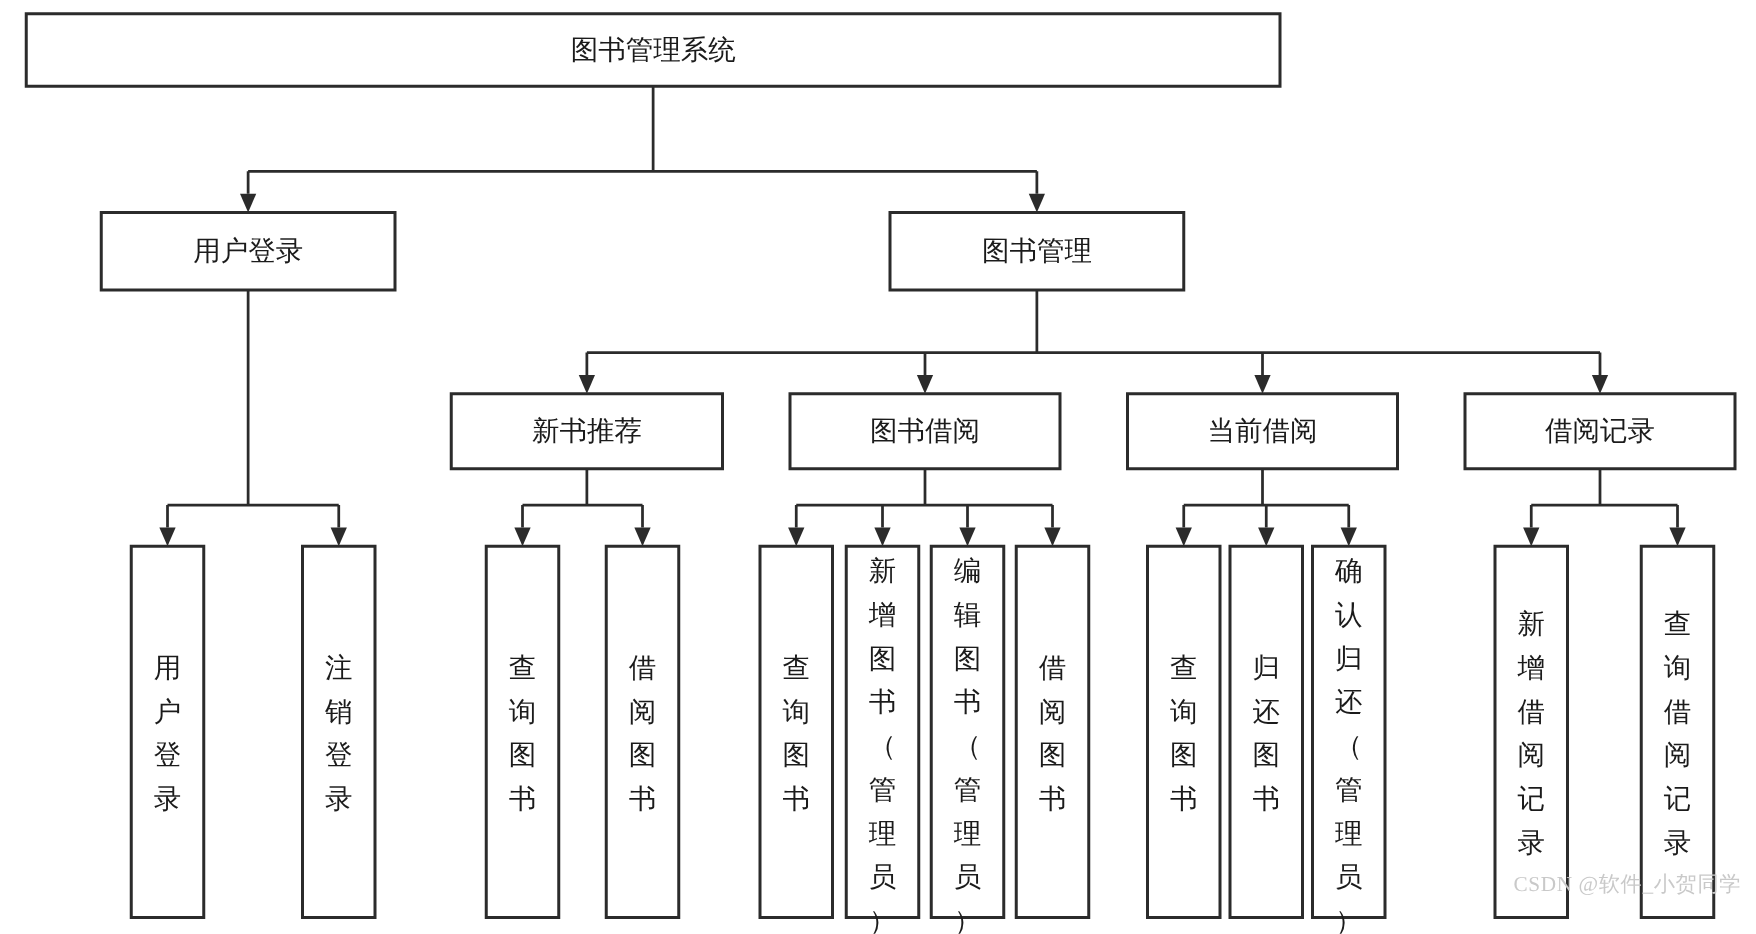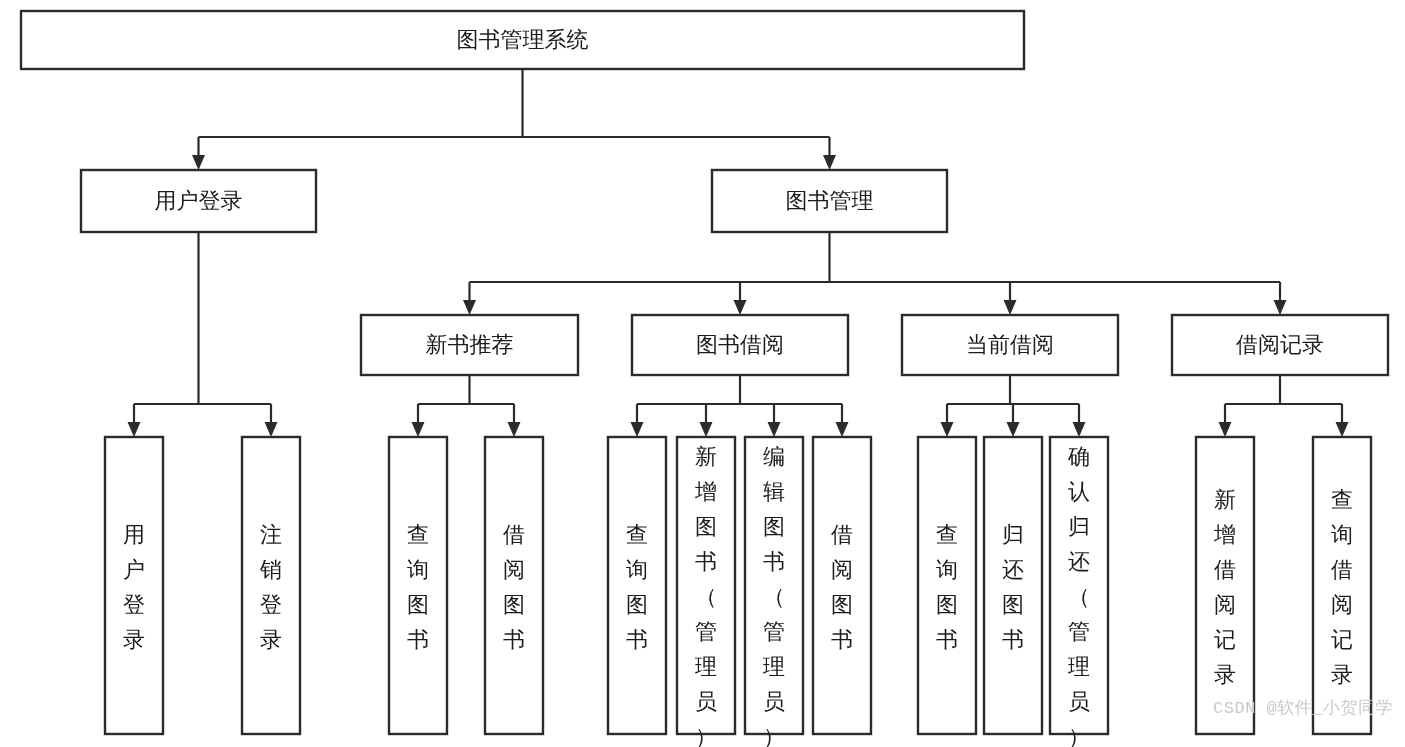--- a/index.html
+++ b/index.html
@@ -52,21 +52,21 @@
   .arrow-head {
     fill: #2b2b2b;
     stroke: none;
   }
   .watermark {
     position: absolute;
     right: 12px;
     bottom: 6px;
     color: #c9c9c9;
     font-size: 17px;
-    font-family: Liberation Mono, monospace;
+    font-family: Liberation Serif, serif;
     letter-spacing: 0.5px;
     white-space: nowrap;
     pointer-events: none;
   }
 </style>
 </head>
 <body>
 
 <div id="diagram-root">
   <svg class="canvas" viewBox="0 0 1405 747">

